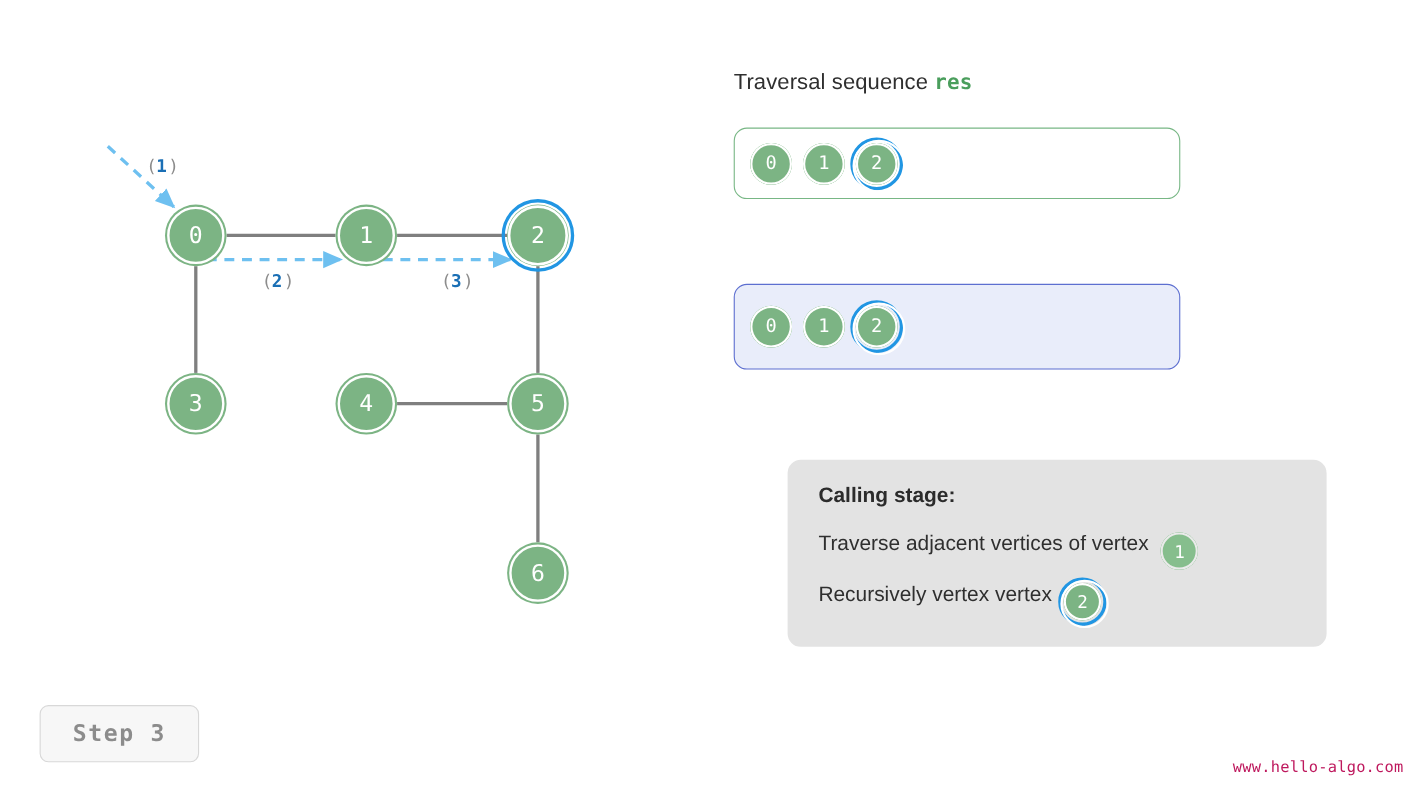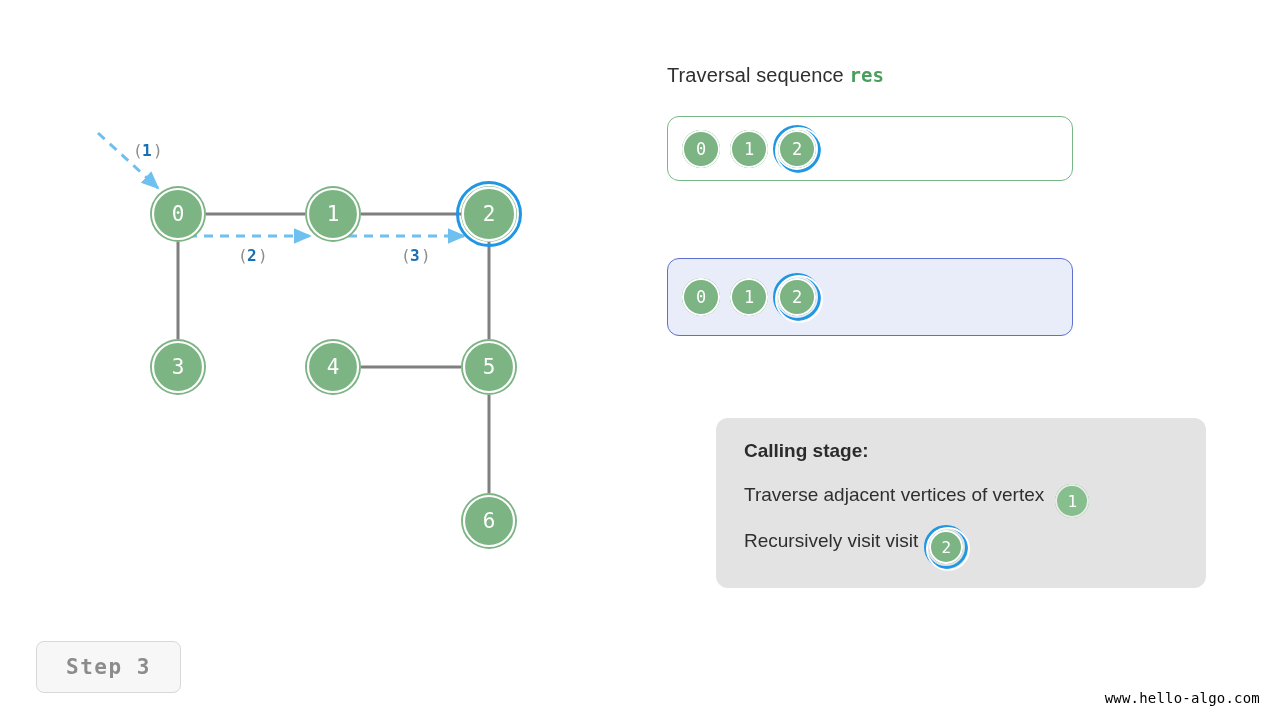--- a/index.html
+++ b/index.html
@@ -184,25 +184,25 @@
     font-family: "DejaVu Sans Mono", "Liberation Mono", monospace;
     font-weight: bold;
     font-size: 21px;
     color: #8c8c8c;
     letter-spacing: 1.5px;
   }
 
   
   #watermark {
     position: absolute;
-    right: 20px;
+    right: 4px;
     bottom: 14px;
     font-family: "DejaVu Sans Mono", "Liberation Mono", monospace;
     font-size: 14px;
-    color: #000000;
+    color: #be185d;
     letter-spacing: 0.2px;
   }
 </style>
 </head>
 <body>
 
 <div id="graph-panel">
   <svg id="graph-svg" width="640" height="720" viewBox="0 0 640 720">
     <defs>
       <marker id="arrowBlue" markerWidth="7" markerHeight="7" refX="5.4" refY="3" orient="auto" markerUnits="strokeWidth">
@@ -328,21 +328,21 @@
     <div class="stage-heading">Calling stage:</div>
 
     <div class="stage-line">
       <span>Traverse adjacent vertices of vertex</span>
       <span class="badge green-faded">
         <span>1</span>
       </span>
     </div>
 
     <div class="stage-line">
-      <span>Recursively visit visit</span>
+      <span>Recursively vertex vertex</span>
       <span class="badge green-hl">
         <span>2</span>
       </span>
     </div>
   </div>
 
 </div>
 
 <div id="step-chip">Step 3</div>
 <div id="watermark">www.hello-algo.com</div>

